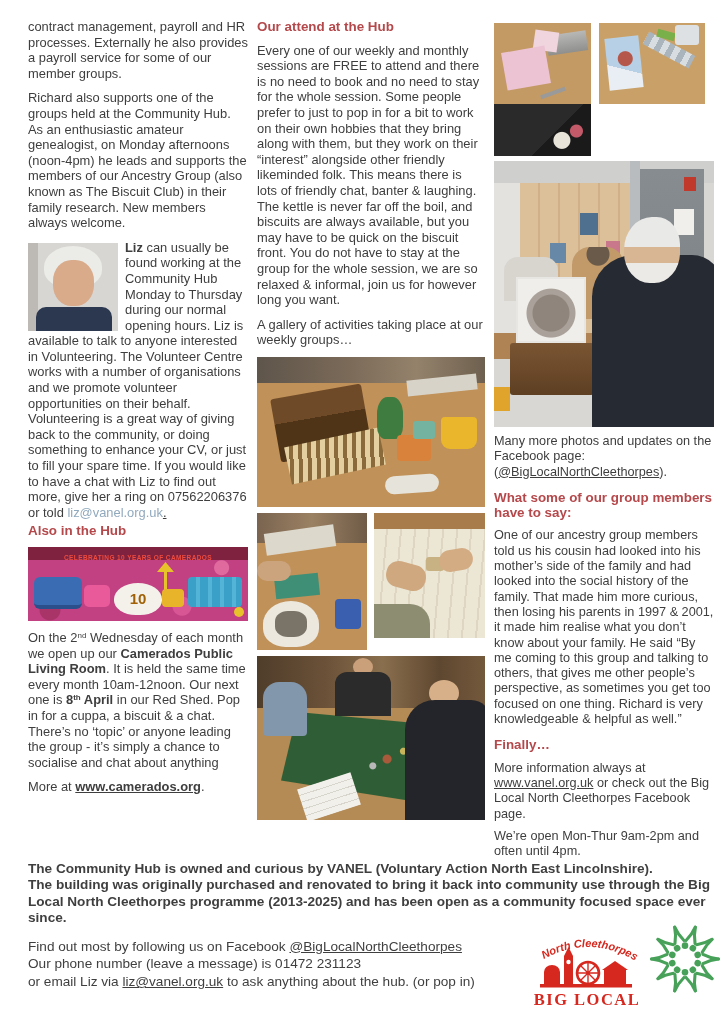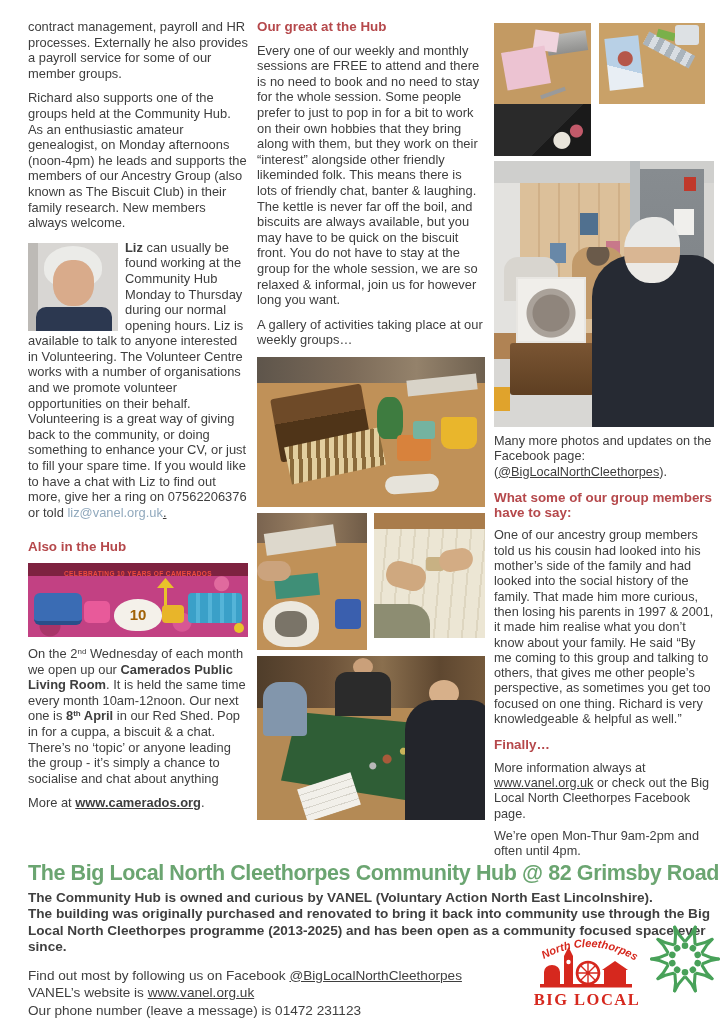--- a/index.html
+++ b/index.html
@@ -13,21 +13,21 @@
   p{margin:0 0 9px 0;}
   .col3 p{margin:0 0 7px 0;}
   .rh{color:#b5484b;font-weight:700;font-size:13.4px;margin:3px 0 8px 0;}
   .b{font-weight:700;}
   .lnk{text-decoration:underline;color:inherit;cursor:pointer;}
   .email{color:#91a9bd;cursor:pointer;}
   sup{font-size:8px;vertical-align:4px;line-height:0;}
   .photo{position:relative;overflow:hidden;flex-shrink:0;background:#c09158;}
   .abs{position:absolute;}
   
-  .liz-block{margin-bottom:16px;overflow:hidden;}
+  .liz-block{margin-bottom:0;overflow:hidden;}
   .liz-photo{float:left;width:90px;height:88px;margin:3px 7px 1px 0;background:#d8d6d3;}
   
   .banner{width:220px;height:74px;position:relative;overflow:hidden;margin:0 0 9px 0;
     background:
       radial-gradient(circle at 88% 28%, #e06a9e 0 7px, transparent 8px),
       radial-gradient(circle at 10% 85%, #a83468 0 10px, transparent 11px),
       radial-gradient(circle at 70% 80%, #d85694 0 9px, transparent 10px),
       linear-gradient(180deg,#7e2240 0 13px,#c24183 13px);}
   .band{position:absolute;left:0;top:3px;width:100%;text-align:center;font-size:6.5px;font-weight:700;
         color:#ef4b3e;letter-spacing:.4px;}
@@ -87,21 +87,21 @@
         <div class="abs" style="right:4px;bottom:4px;width:10px;height:10px;background:#e8c22a;border-radius:50%;"></div>
         <div class="teapot">10</div>
       </div>
 
       <p><span>On the 2</span><sup>nd</sup><span> Wednesday of each month we open up our </span><span class="b">Camerados Public Living Room</span><span>. It is held the same time every month 10am-12noon. Our next one is </span><span class="b">8</span><sup class="b">th</sup><span class="b"> April</span><span> in our Red Shed. Pop in for a cuppa, a biscuit &amp; a chat. There’s no ‘topic’ or anyone leading the group - it’s simply a chance to socialise and chat about anything</span></p>
 
       <p><span>More at </span><span class="b lnk">www.camerados.org</span><span>.</span></p>
     </div>
 
     <div class="col col2">
-      <div class="rh" style="margin-top:0;">Our great at the Hub</div>
+      <div class="rh" style="margin-top:0;">Our attend at the Hub</div>
       <p>Every one of our weekly and monthly sessions are FREE to attend and there is no need to book and no need to stay for the whole session. Some people prefer to just to pop in for a bit to work on their own hobbies that they bring along with them, but they work on their “interest” alongside other friendly likeminded folk. This means there is lots of friendly chat, banter &amp; laughing. The kettle is never far off the boil, and biscuits are always available, but you may have to be quick on the biscuit front. You do not have to stay at the group for the whole session, we are so relaxed &amp; informal, join us for however long you want.</p>
       <p>A gallery of activities taking place at our weekly groups…</p>
 
       <div class="photo ph-art">
         <div class="abs" style="left:0;top:0;right:0;height:26px;background:linear-gradient(90deg,#5e554b,#7b6a58 40%,#94826b 70%,#6e604f);"></div>
         <div class="abs" style="left:150px;top:20px;width:70px;height:16px;background:#d8d3c8;transform:rotate(-6deg);"></div>
         <div class="abs" style="left:18px;top:34px;width:92px;height:64px;background:linear-gradient(180deg,#6e4a28 0 40%,#4f3418 40%);transform:rotate(-10deg);border-radius:3px;"></div>
         <div class="abs" style="left:30px;top:80px;width:96px;height:38px;background:repeating-linear-gradient(100deg,#e3cf9f 0 5px,#8a6a3a 5px 9px);transform:rotate(-12deg);"></div>
         <div class="abs" style="left:120px;top:40px;width:26px;height:42px;background:#3e7c40;border-radius:40% 40% 30% 30%;"></div>
         <div class="abs" style="left:140px;top:78px;width:34px;height:26px;background:#d8823c;border-radius:4px;"></div>
@@ -181,28 +181,26 @@
       <div class="rh">What some of our group members have to say:</div>
       <p>One of our ancestry group members told us his cousin had looked into his mother’s side of the family and had looked into the social history of the family. That made him more curious, then losing his parents in 1997 &amp; 2001, it made him realise what you don’t know about your family. He said “By me coming to this group and talking to others, that gives me other people’s perspective, as sometimes you get too focused on one thing. Richard is very knowledgeable &amp; helpful as well.”</p>
 
       <div class="rh">Finally…</div>
       <p><span>More information always at </span><span class="lnk">www.vanel.org.uk</span><span> or check out the Big Local North Cleethorpes Facebook page.</span></p>
       <p>We’re open Mon-Thur 9am-2pm and often until 4pm.</p>
     </div>
   </div>
 
   <div class="footer">
-    <div class="ft-title">The Big Local North Cleethorpes Community Hub @ 82 Grimsby Road</div>
     <div class="ft-bold">
       <div>The Community Hub is owned and curious by VANEL (Voluntary Action North East Lincolnshire).</div>
       <div>The building was originally purchased and renovated to bring it back into community use through the Big Local North Cleethorpes programme (2013-2025) and has been open as a community focused space ever since.</div>
     </div>
     <div class="ft-contact">
       <div><span>Find out most by following us on Facebook </span><span class="lnk">@BigLocalNorthCleethorpes</span></div>
-      <div><span>VANEL’s website is </span><span class="lnk">www.vanel.org.uk</span></div>
       <div>Our phone number (leave a message) is 01472 231123</div>
       <div><span>or email Liz via </span><span class="lnk">liz@vanel.org.uk</span><span> to ask anything about the hub. (or pop in)</span></div>
     </div>
   </div>
 
   <div class="logo-bl">
     <svg width="112" height="84" viewBox="0 0 112 84">
       <defs>
           <path id="arcp" d="M10,32 Q56,6 102,32" fill="none"></path>
         </defs>

